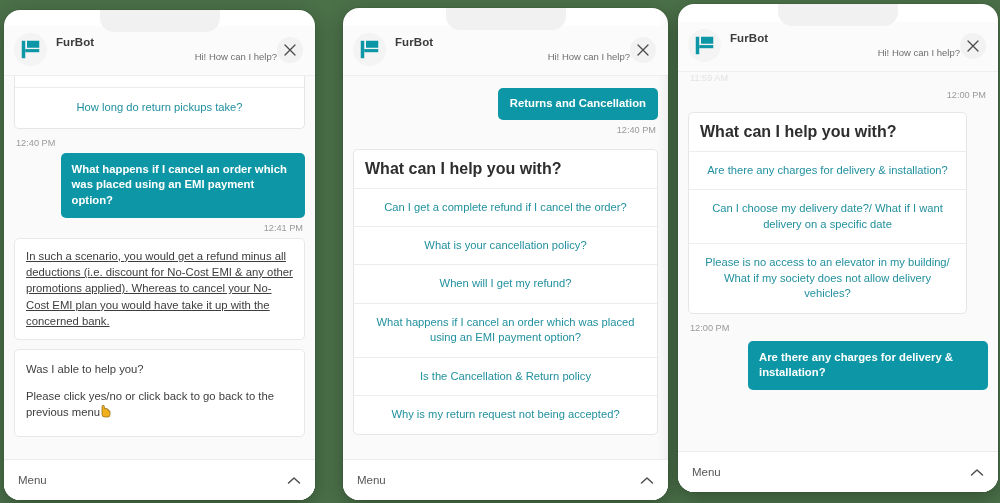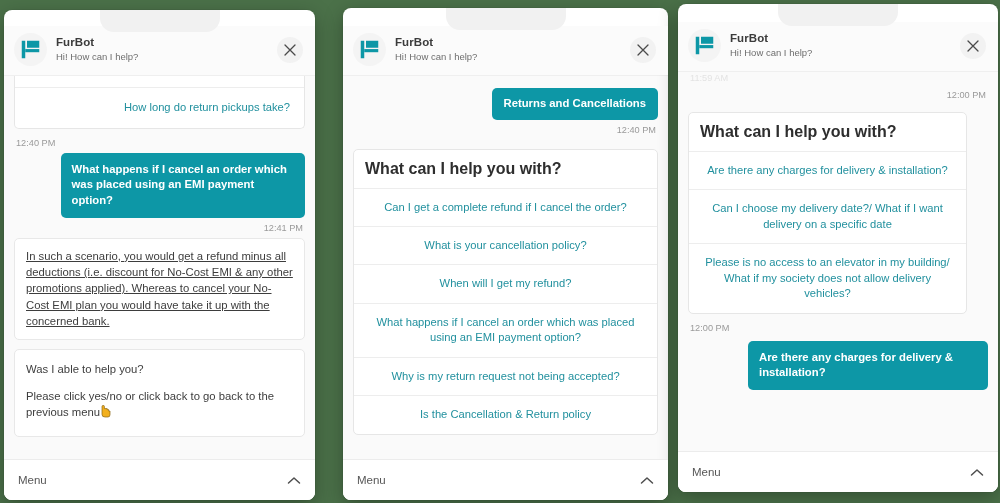--- a/index.html
+++ b/index.html
@@ -9,21 +9,21 @@
     font-family:"Liberation Sans", sans-serif;
     overflow:hidden;
     position:relative;
   }
   .stage{position:absolute;inset:0;display:flex;}
 
   
   .phone{
     position:relative;
     background:#ffffff;
-    border-radius:8px;
+    border-radius:16px;
     box-shadow:0 6px 20px rgba(0,0,0,.30), 0 0 0 1px rgba(0,0,0,.04);
     overflow:hidden;
     flex:none;
   }
   .notch{
     position:absolute;top:0;left:50%;transform:translateX(-50%);
     width:120px;height:22px;background:#f1f1f1;
     border-bottom-left-radius:14px;border-bottom-right-radius:14px;
     z-index:6;
   }
@@ -38,21 +38,21 @@
   }
   .avatar{
     width:33px;height:33px;border-radius:50%;
     background:#f4f4f4;
     display:flex;align-items:center;justify-content:center;
     flex:none;margin-right:9px;
   }
   .avatar svg{display:block;}
   .bot-meta{flex:1;min-width:0;line-height:1.15;}
   .bot-name{font-size:11.5px;font-weight:bold;color:#3b3b3b;letter-spacing:.1px;}
-  .bot-sub{font-size:9.5px;color:#6e6e6e;margin-top:2px;}
+  .bot-sub{font-size:9.5px;color:#6e6e6e;margin-top:2px;text-align:right;}
   .close-btn{
     width:26px;height:26px;border-radius:50%;
     background:#f2f2f2;
     display:flex;align-items:center;justify-content:center;
     flex:none;cursor:pointer;
   }
   .close-btn svg{display:block;}
 
   
   .messages{
@@ -166,21 +166,21 @@
             <path d="M1 1 L11 11 M11 1 L1 11" stroke="#4a4a4a" stroke-width="1.3" fill="none" stroke-linecap="round"></path>
           </svg>
         </div>
       </div>
 
       <div class="messages">
 
         <div style="margin-top:-13px;">
           <div class="option-card" style="border-top:none;border-radius:0 0 5px 5px;">
             <div class="opt" style="padding-top:0;padding-bottom:9px;">applicable to all products?</div>
-            <div class="opt" style="padding:12px 14px;text-align:right;">How long do return pickups take?</div>
+            <div class="opt" style="padding:12px 14px;">How long do return pickups take?</div>
           </div>
         </div>
 
         <div class="time left" style="padding-top:9px;">12:40 PM</div>
 
         <div class="msg-row right">
           <div class="bubble-user" style="max-width:84%;">What happens if I cancel an order which was placed using an EMI payment option?</div>
         </div>
 
         <div class="time right">12:41 PM</div>
@@ -228,33 +228,33 @@
         <div class="close-btn">
           <svg width="12" height="12" viewBox="0 0 12 12">
             <path d="M1 1 L11 11 M11 1 L1 11" stroke="#4a4a4a" stroke-width="1.3" fill="none" stroke-linecap="round"></path>
           </svg>
         </div>
       </div>
 
       <div class="messages">
 
         <div class="msg-row right" style="margin-top:12px;">
-          <div class="bubble-user" style="max-width:72%;padding:8px 12px;">Returns and Cancellations</div>
+          <div class="bubble-user" style="max-width:72%;padding:8px 12px;">Returns and Cancellation</div>
         </div>
 
         <div class="time right">12:40 PM</div>
 
         <div class="option-card" style="margin-top:9px;">
           <div class="card-title">What can I help you with?</div>
           <div class="opt">Can I get a complete refund if I cancel the order?</div>
           <div class="opt">What is your cancellation policy?</div>
           <div class="opt">When will I get my refund?</div>
           <div class="opt">What happens if I cancel an order which was placed using an EMI payment option?</div>
+          <div class="opt">Is the Cancellation &amp; Return policy</div>
           <div class="opt">Why is my return request not being accepted?</div>
-          <div class="opt">Is the Cancellation &amp; Return policy</div>
         </div>
 
       </div>
 
       <div class="menu-bar">
         <span class="menu-label">Menu</span>
         <svg class="chev" viewBox="0 0 14 9">
           <path d="M1.5 7 L7 2 L12.5 7" stroke="#4f4f4f" stroke-width="1.5" fill="none" stroke-linecap="round" stroke-linejoin="round"></path>
         </svg>
       </div>

